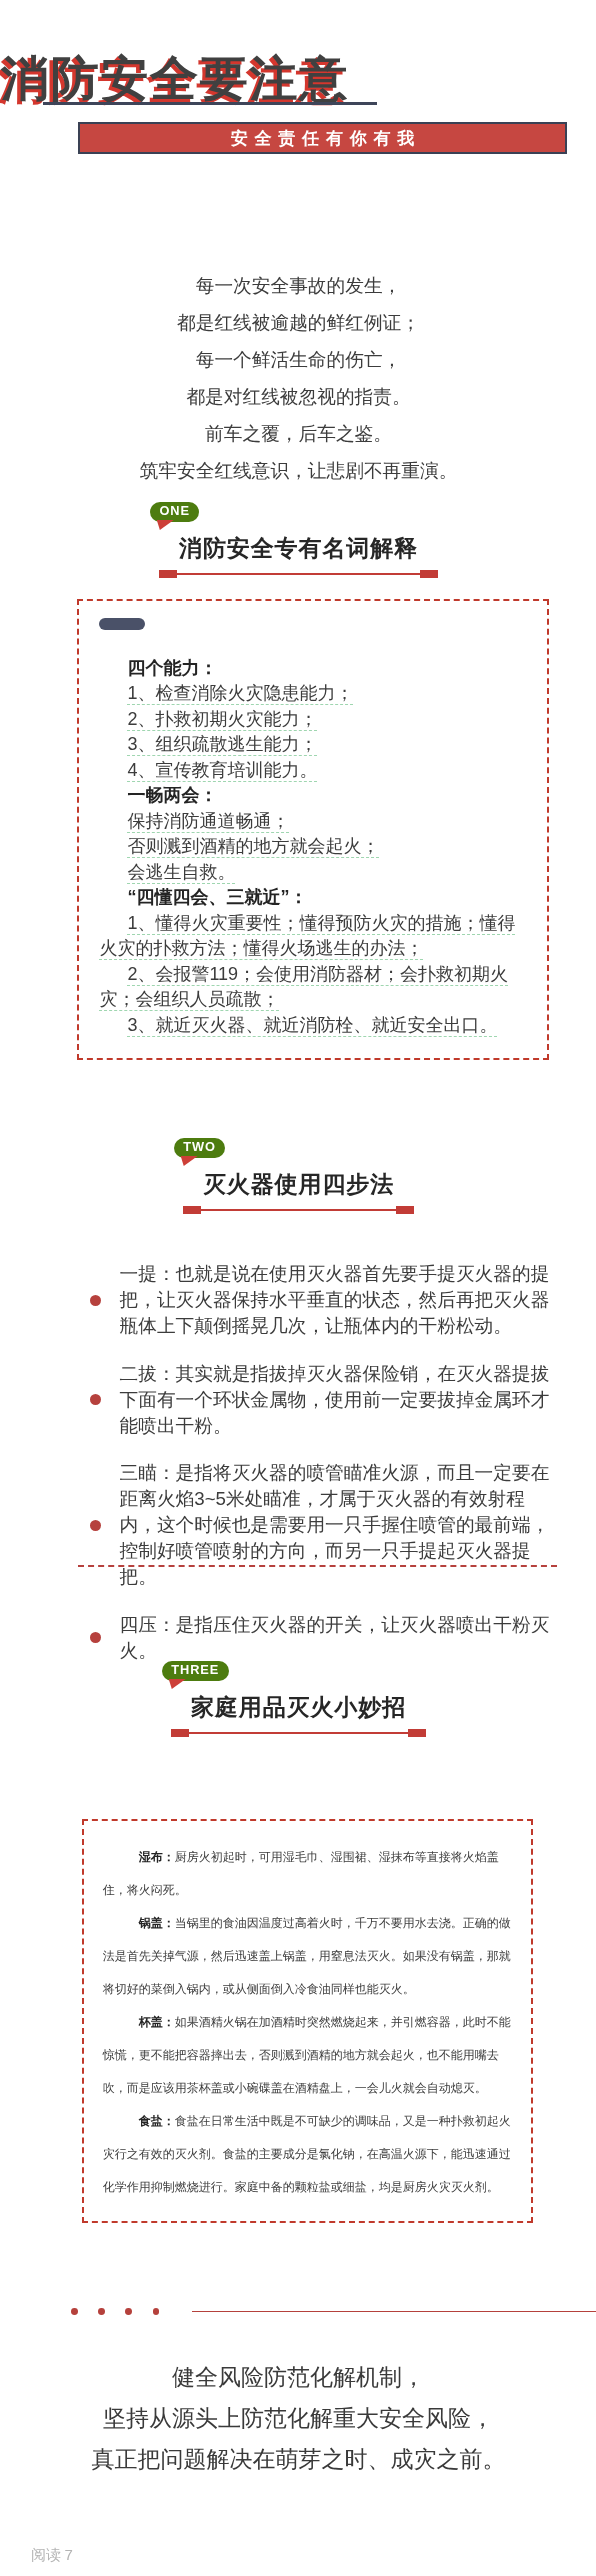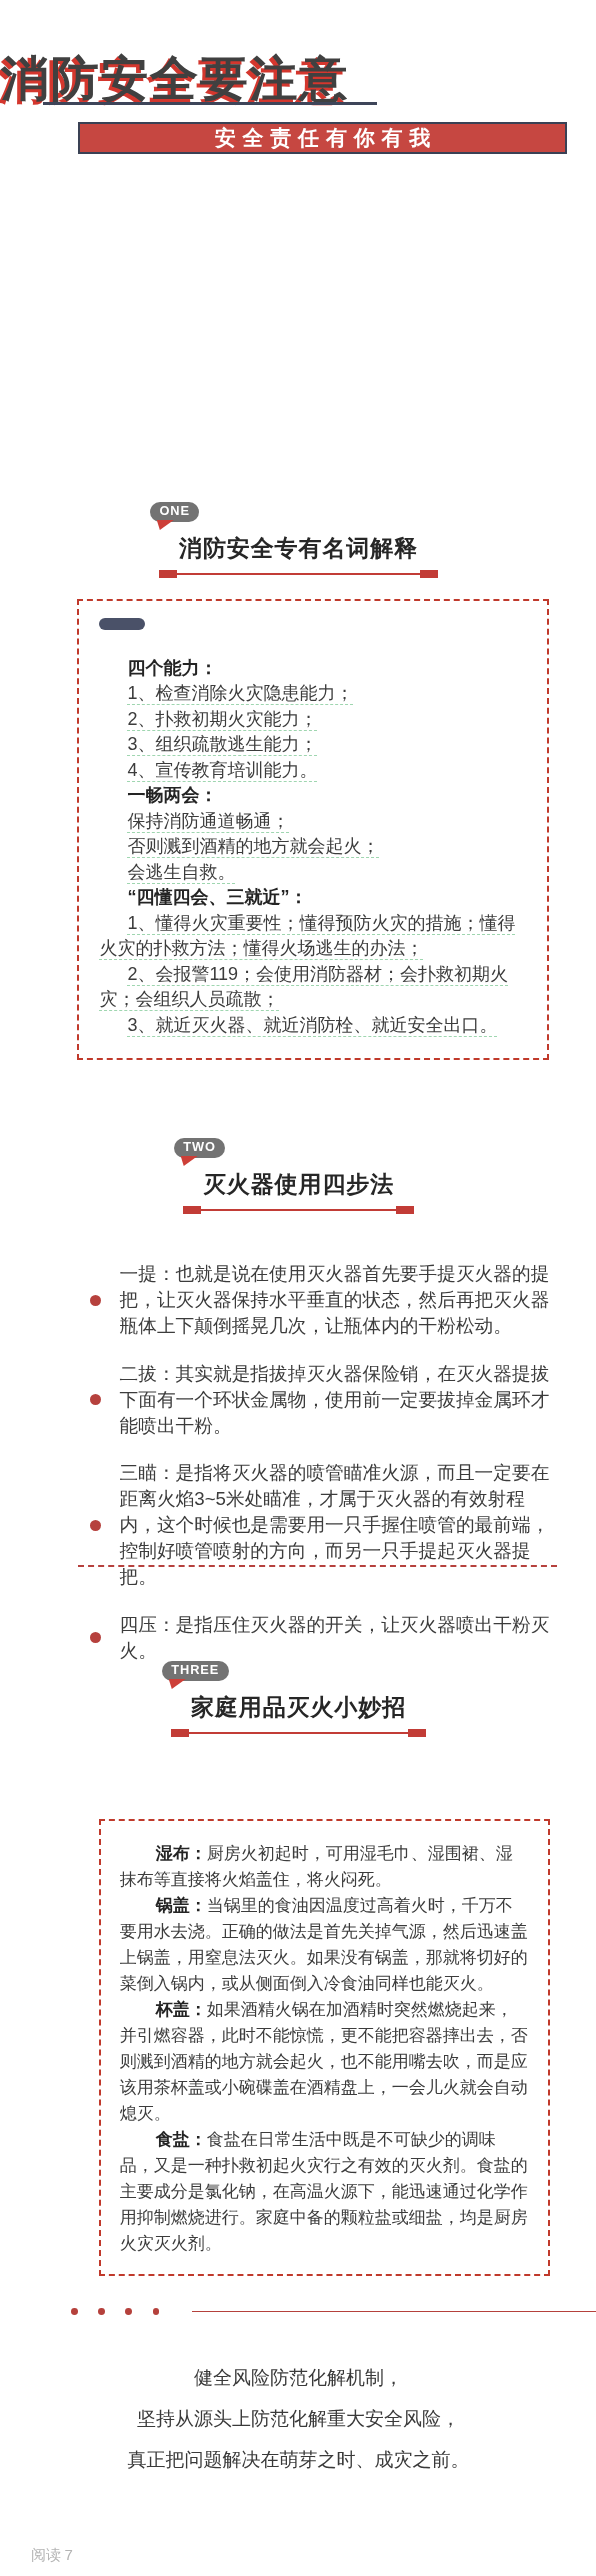--- a/index.html
+++ b/index.html
@@ -11,32 +11,32 @@
   .main-title{
     position:absolute;top:15.3px;left:1px;width:100%;text-align:left;
     font-size:48px;font-weight:900;color:#404040;letter-spacing:1.7px;
     text-shadow:-3.4px 2.6px 0 #d4372e;
   }
   .navy-line{position:absolute;top:102px;left:43px;width:334px;height:3.4px;background:#3e4559;}
   .banner{
     position:absolute;top:122px;left:78px;width:489px;height:32px;box-sizing:border-box;
     background:#c64741;border:2.6px solid #3a4154;
     display:flex;align-items:center;justify-content:center;
-    color:#ffffff;font-weight:bold;font-size:21px;letter-spacing:6.8px;text-indent:6.8px;
+    color:#ffffff;font-weight:bold;font-size:17px;letter-spacing:6.8px;text-indent:6.8px;
   }
   
   .intro{position:absolute;top:267px;left:0;width:100%;text-align:center;
     font-size:18.7px;line-height:37px;color:#3c3c3c;}
   .intro div{min-height:37px;}
   
   .sec{position:absolute;left:0;width:100%;display:flex;justify-content:center;}
   .sec-inner{display:inline-flex;flex-direction:column;position:relative;}
   .badge{
     align-self:flex-start;margin-left:-29px;position:relative;
-    background:#737373;color:#fff;font-weight:bold;font-size:12.8px;letter-spacing:0.9px;
+    background:#4d7c0f;color:#fff;font-weight:bold;font-size:12.8px;letter-spacing:0.9px;
     padding:1.7px 9.4px 3.4px;border-radius:10.2px;line-height:14.5px;
   }
   .badge-tail{
     position:absolute;left:6.8px;bottom:-8.5px;width:17px;height:10.2px;background:#cd3f38;
     clip-path:polygon(0 0,100% 0,18% 100%);
   }
   .sec-title{font-size:23px;font-weight:800;color:#262626;margin-top:11px;letter-spacing:0.9px;white-space:nowrap;}
   .rule{display:flex;align-items:center;margin:6px -20.4px 0;height:8.5px;}
   .rule .cap{width:18.7px;height:8.5px;background:#c23c36;}
   .rule .mid{flex:1;height:2.6px;background:#c23c36;}
@@ -51,41 +51,49 @@
     text-decoration:underline;text-decoration-style:dashed;
     text-decoration-color:#9fd6b0;text-decoration-thickness:0.9px;text-underline-offset:5.1px;
   }
   
   .bullets{position:absolute;top:1257px;left:90px;width:467px;}
   .bullet{display:flex;gap:14.5px;margin-bottom:13.6px;align-items:center;}
   .dot{flex:0 0 11px;width:11px;height:11px;border-radius:50%;background:#b6413d;}
   .bullet p{margin:4px;font-size:18.7px;line-height:26px;color:#3c3c3c;}
   .dash-divider{position:absolute;top:1565px;left:78px;width:479px;border-top:2.6px dashed #b6413d;}
   
-  .box-three{position:absolute;top:1819px;left:99px;width:451px;padding:20.4px 18.7px 17px;
-    font-size:17px;line-height:26px;}
+  .box-three{position:absolute;top:1819px;left:82px;width:451px;padding:20.4px 18.7px 17px;
+    font-size:12px;line-height:33px;}
   .box-three p{margin:0;text-indent:36px;}
   
   .dots-divider{position:absolute;top:2308px;left:71px;right:0;height:6.8px;display:flex;align-items:center;}
   .dots-divider .ddot{width:6.8px;height:6.8px;border-radius:50%;background:#b5413c;margin-right:20.4px;}
   .dots-divider .dline{flex:1;height:1.7px;background:#b5413c;margin-left:12px;}
   .footer{position:absolute;top:2357px;left:0;width:100%;text-align:center;
-    font-size:19px;line-height:41px;color:#3a3a3a;}
+    font-size:23px;line-height:41px;color:#3a3a3a;}
   .read{position:absolute;left:31px;top:2546px;font-size:15px;color:#b4b4b4;}
   .read span{margin-right:3.4px;}
 </style>
 </head>
 <body>
 
 <div class="page">
 
   <h1 class="main-title">消防安全要注意</h1>
   <div class="navy-line"></div>
   <div class="banner">安全责任有你有我</div>
 
+  <div class="intro">
+    <div>每一次安全事故的发生，</div>
+    <div>都是红线被逾越的鲜红例证；</div>
+    <div>每一个鲜活生命的伤亡，</div>
+    <div>都是对红线被忽视的指责。</div>
+    <div>前车之覆，后车之鉴。</div>
+    <div>筑牢安全红线意识，让悲剧不再重演。</div>
+  </div>
 
   <div class="sec" style="top:502px;">
     <div class="sec-inner">
       <div class="badge">
         <span>ONE</span>
         <span class="badge-tail"></span>
       </div>
       <div class="sec-title">消防安全专有名词解释</div>
       <div class="rule">
         <span class="cap"></span>

